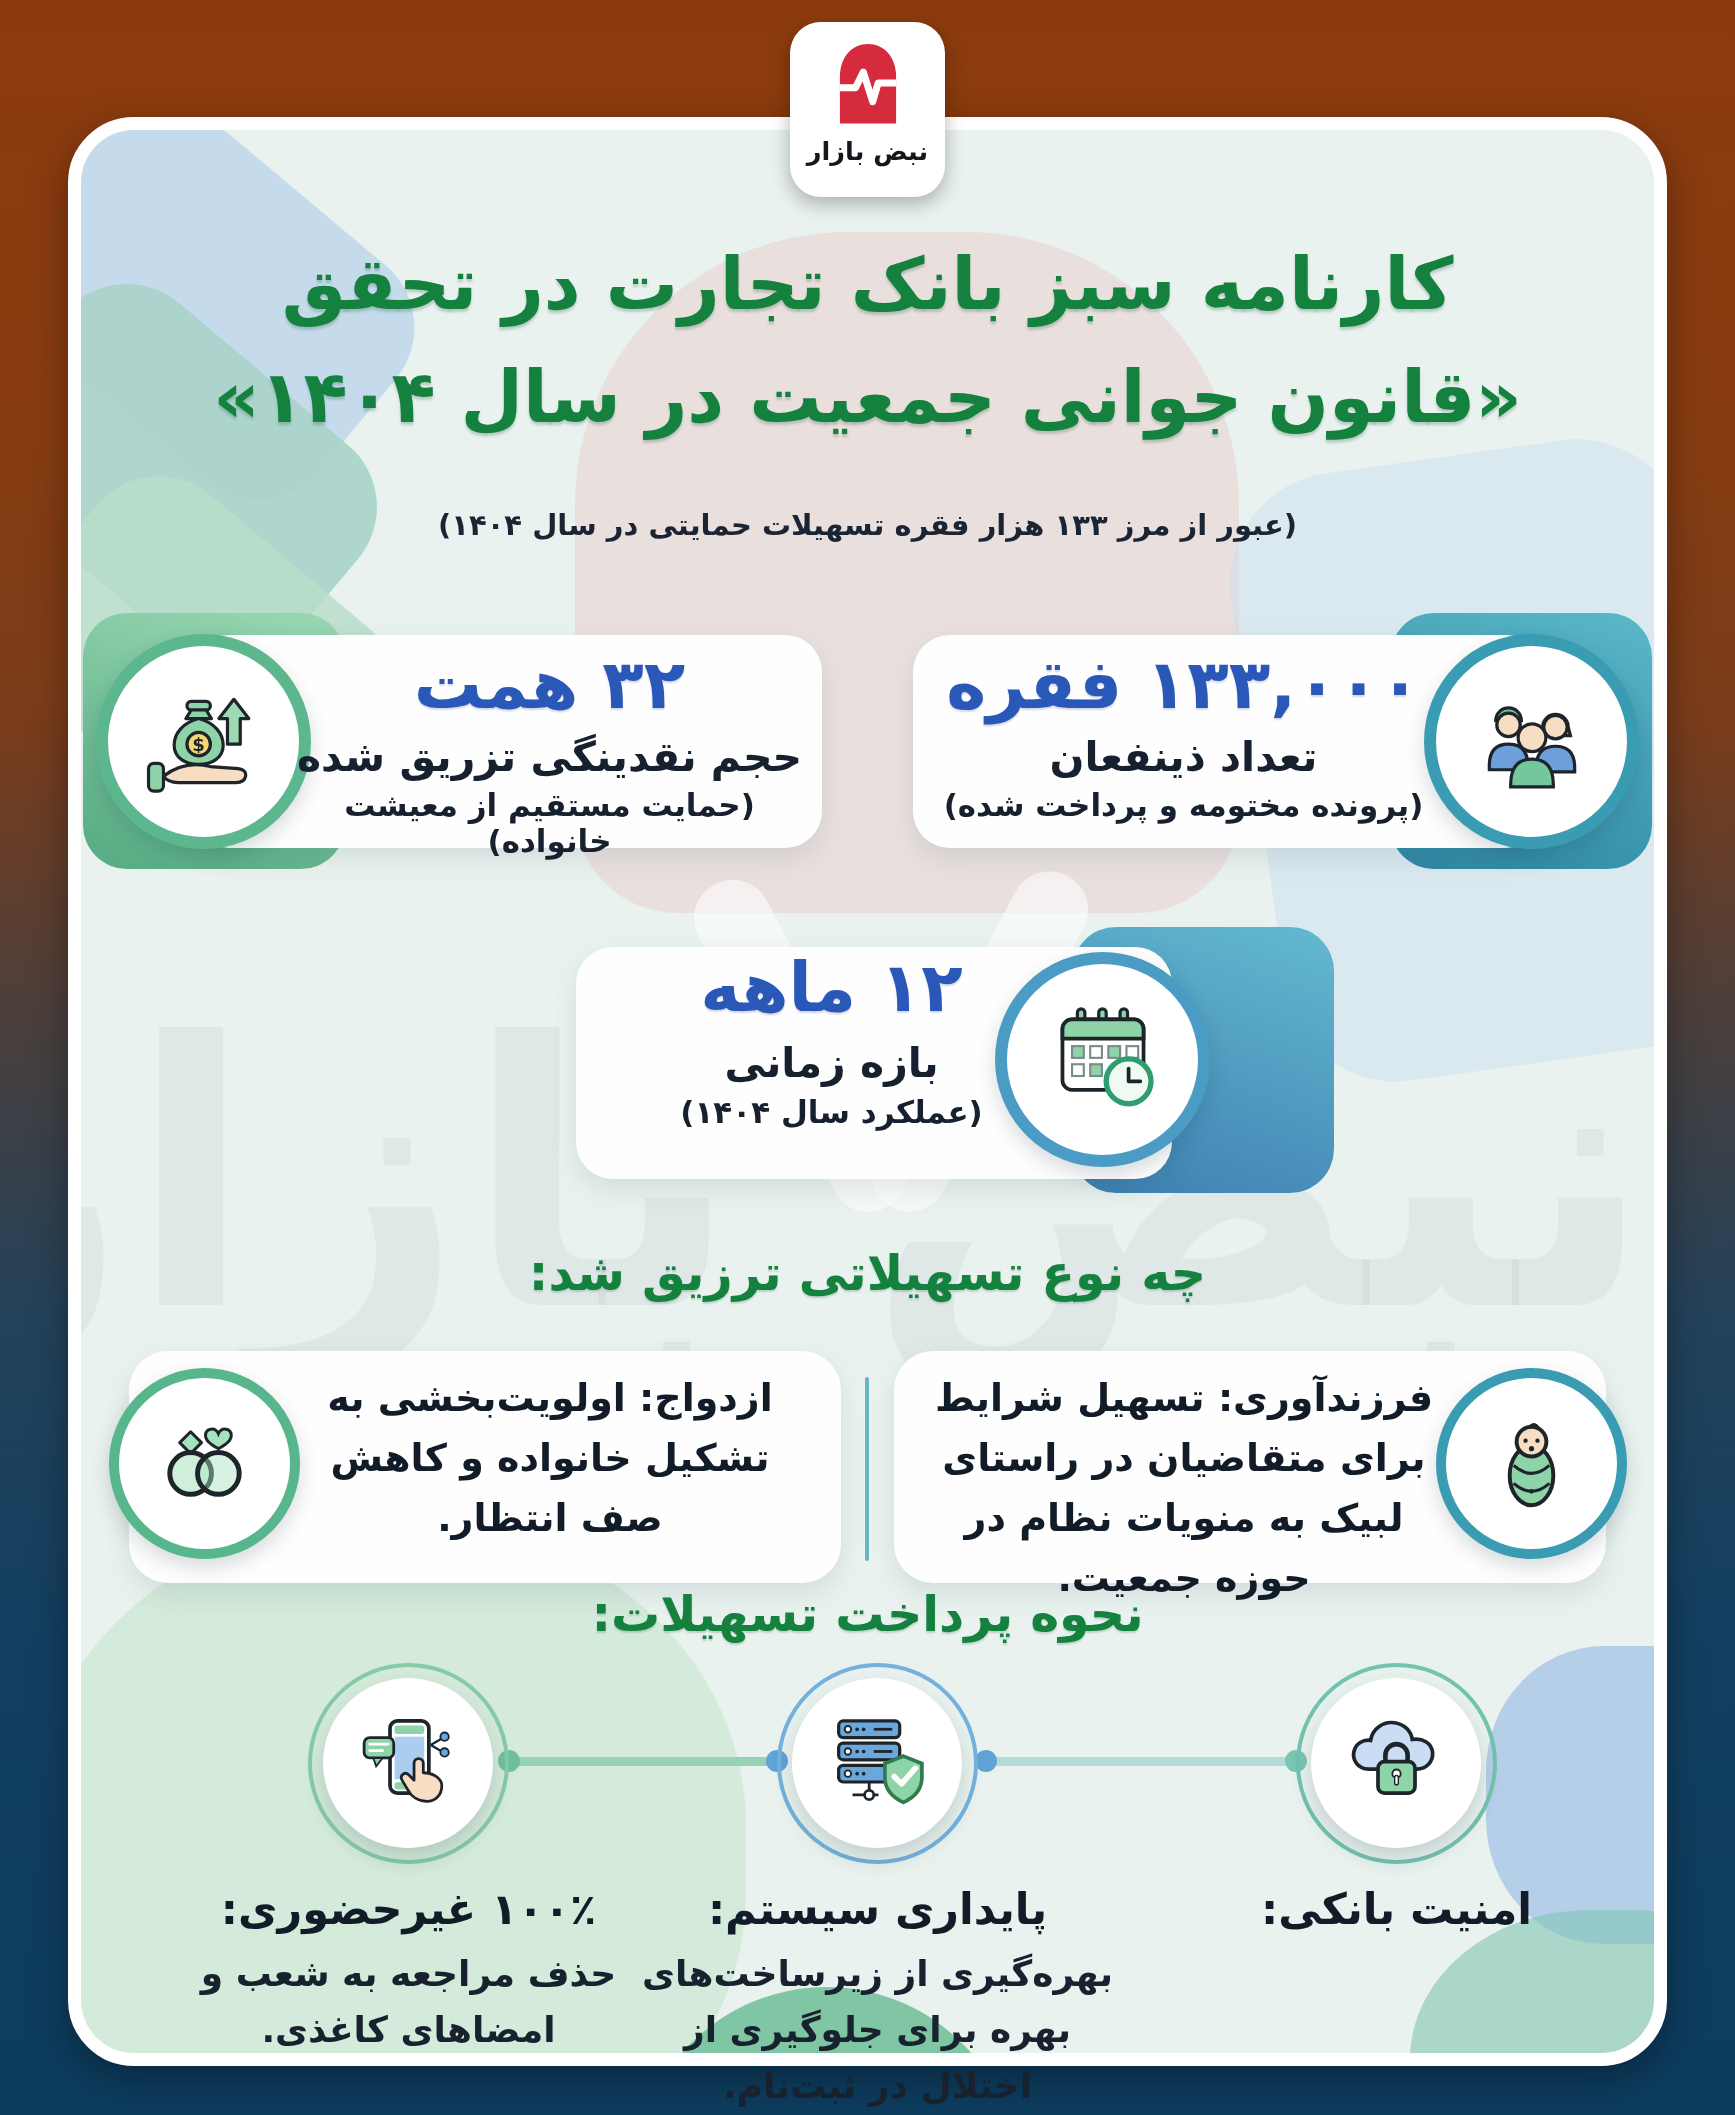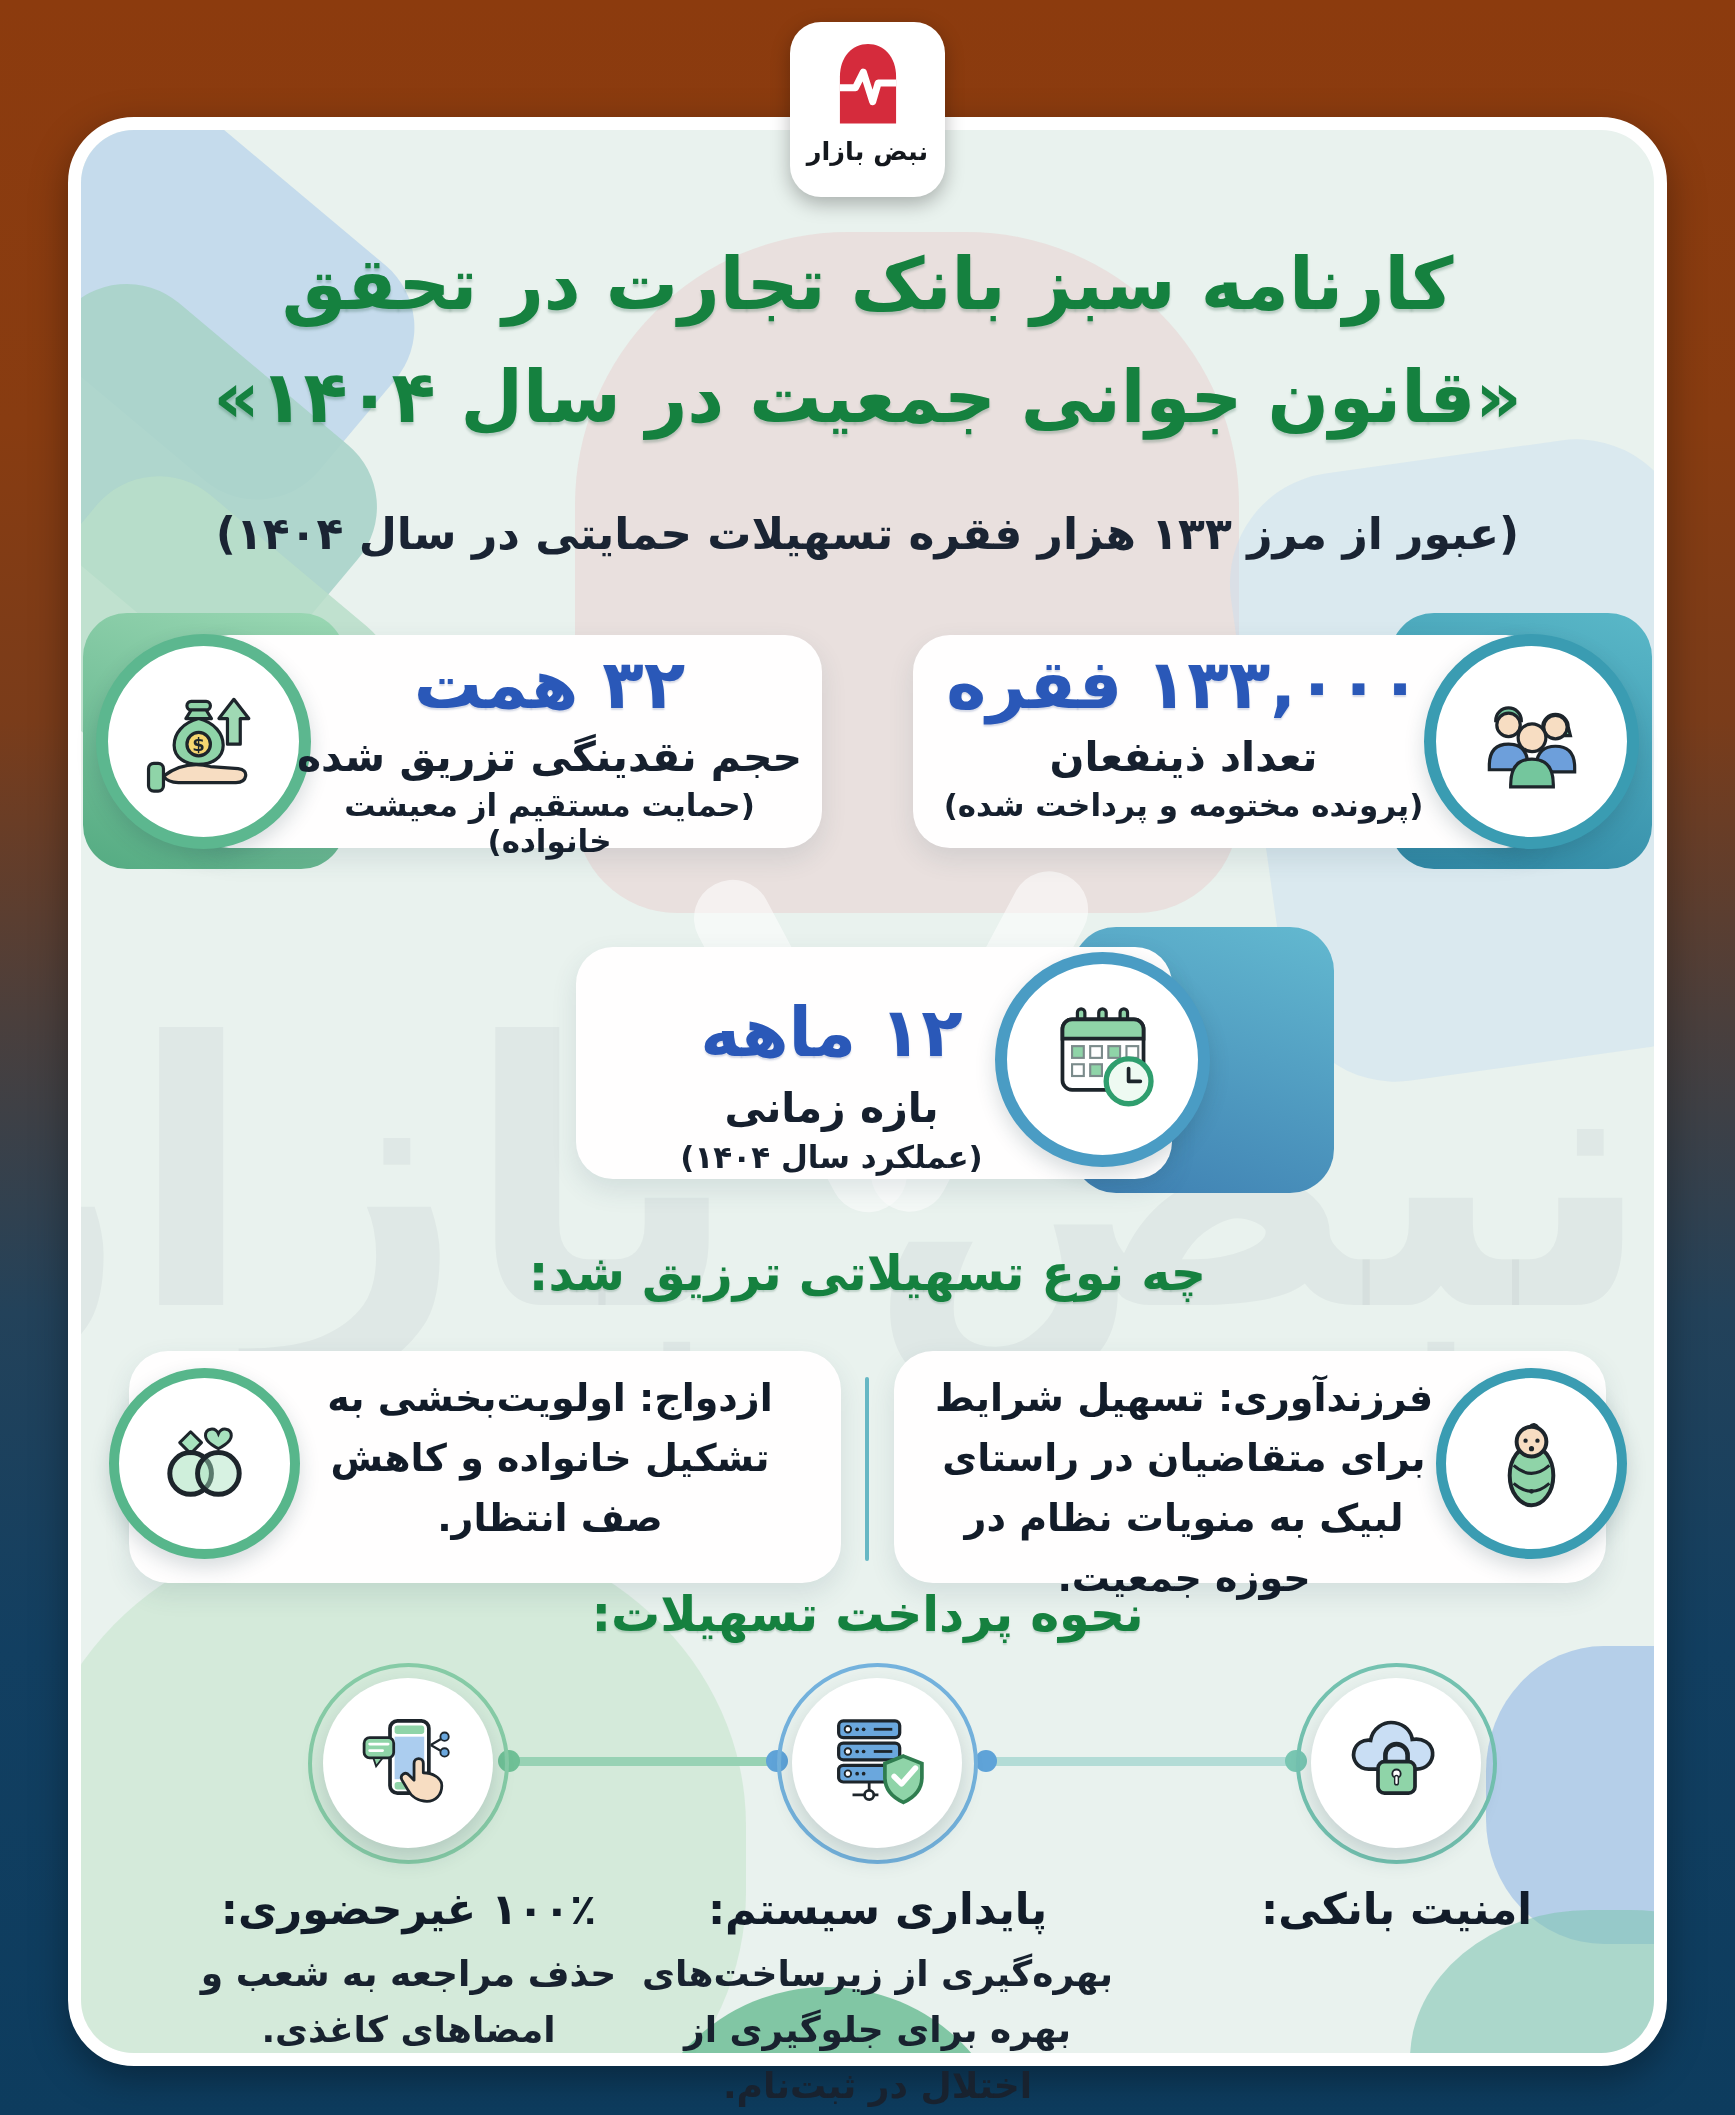--- a/index.html
+++ b/index.html
@@ -22,21 +22,21 @@
   
   .logo{left:790px;top:22px;width:155px;height:175px;background:#fff;border-radius:31px;
     box-shadow:0 6.8px 19px rgba(0,0,0,.28);text-align:center;z-index:30;}
   .logo svg{margin-top:13.6px;}
   .logo-label{font-size:25.6px;font-weight:900;color:#14181d;margin-top:3.4px;}
 
   
   .title{left:102px;top:228px;width:1531px;text-align:center;color:#15813f;
     font-size:72px;font-weight:900;line-height:1.57;text-shadow:0 2.6px 2.6px rgba(8,70,40,.22);z-index:5;}
   .subtitle{left:102px;top:508px;width:1531px;text-align:center;color:#1a2433;
-    font-size:44px;font-weight:800;z-index:5;}
+    font-size:29px;font-weight:800;z-index:5;}
   .sec-heading{width:1531px;left:102px;text-align:center;color:#15813f;
     font-size:49px;font-weight:900;text-shadow:0 1.7px 1.7px rgba(8,70,40,.18);z-index:5;}
 
   
   .accent{border-radius:44px;z-index:4;}
   .acc-green{background:linear-gradient(200deg,#9bd8b4 0%,#54ab82 100%);}
   .acc-teal{background:linear-gradient(200deg,#5ab8c8 0%,#2e86a3 100%);}
   .acc-blue{background:linear-gradient(200deg,#63b9d0 0%,#3e7fb2 100%);}
   .stat-card{background:#fffefe;border-radius:37px;box-shadow:0 10.2px 25.6px rgba(50,80,100,.12);z-index:5;}
   .icon-circle{background:#ffffff;border-radius:50%;box-sizing:border-box;z-index:6;
@@ -160,21 +160,21 @@
       <rect x="31" y="47" width="11" height="11" fill="#8fd4a8" stroke="#7b8b8b" stroke-width="2"></rect>
       <rect x="48" y="47" width="11" height="11" fill="#ffffff" stroke="#7b8b8b" stroke-width="2"></rect>
       <rect x="65" y="47" width="11" height="11" fill="#8fd4a8" stroke="#7b8b8b" stroke-width="2"></rect>
       <rect x="82" y="47" width="11" height="11" fill="#ffffff" stroke="#7b8b8b" stroke-width="2"></rect>
       <rect x="31" y="64" width="11" height="11" fill="#ffffff" stroke="#7b8b8b" stroke-width="2"></rect>
       <rect x="48" y="64" width="11" height="11" fill="#8fd4a8" stroke="#7b8b8b" stroke-width="2"></rect>
       <circle cx="84" cy="80" r="21" fill="#eefaf2" stroke="#2f9e6e" stroke-width="5"></circle>
       <path d="M84 80 V68 M84 80 H95" stroke="#1d252b" stroke-width="3.5" stroke-linecap="round" fill="none"></path>
     </svg>
   </div>
-  <div class="abs stat-text rtl" style="left:593px;top:994px;width:477px;">
+  <div class="abs stat-text rtl" style="left:593px;top:949px;width:477px;">
     <div class="stat-value">۱۲ ماهه</div>
     <div class="stat-label" style="margin-top:12px;">بازه زمانی</div>
     <div class="stat-note">(عملکرد سال ۱۴۰۴)</div>
   </div>
 
   <div class="abs sec-heading rtl" style="top:1245px;">چه نوع تسهیلاتی ترزیق شد:</div>
 
   <div class="abs block" style="left:894px;top:1351px;width:712px;height:232px;"></div>
   <div class="abs icon-circle" style="left:1436px;top:1368px;width:191px;height:191px;border:10.2px solid #3a9cb2;">
     <svg width="119" height="119" viewBox="0 0 120 120">

